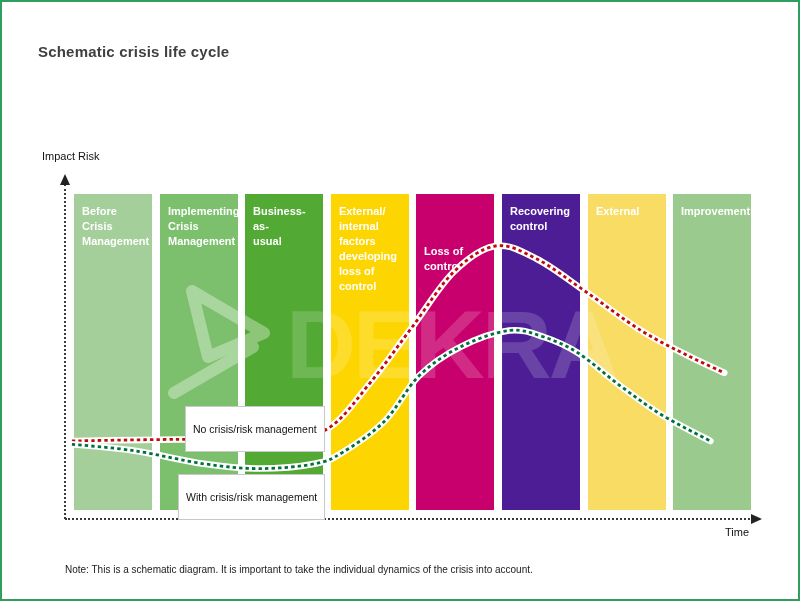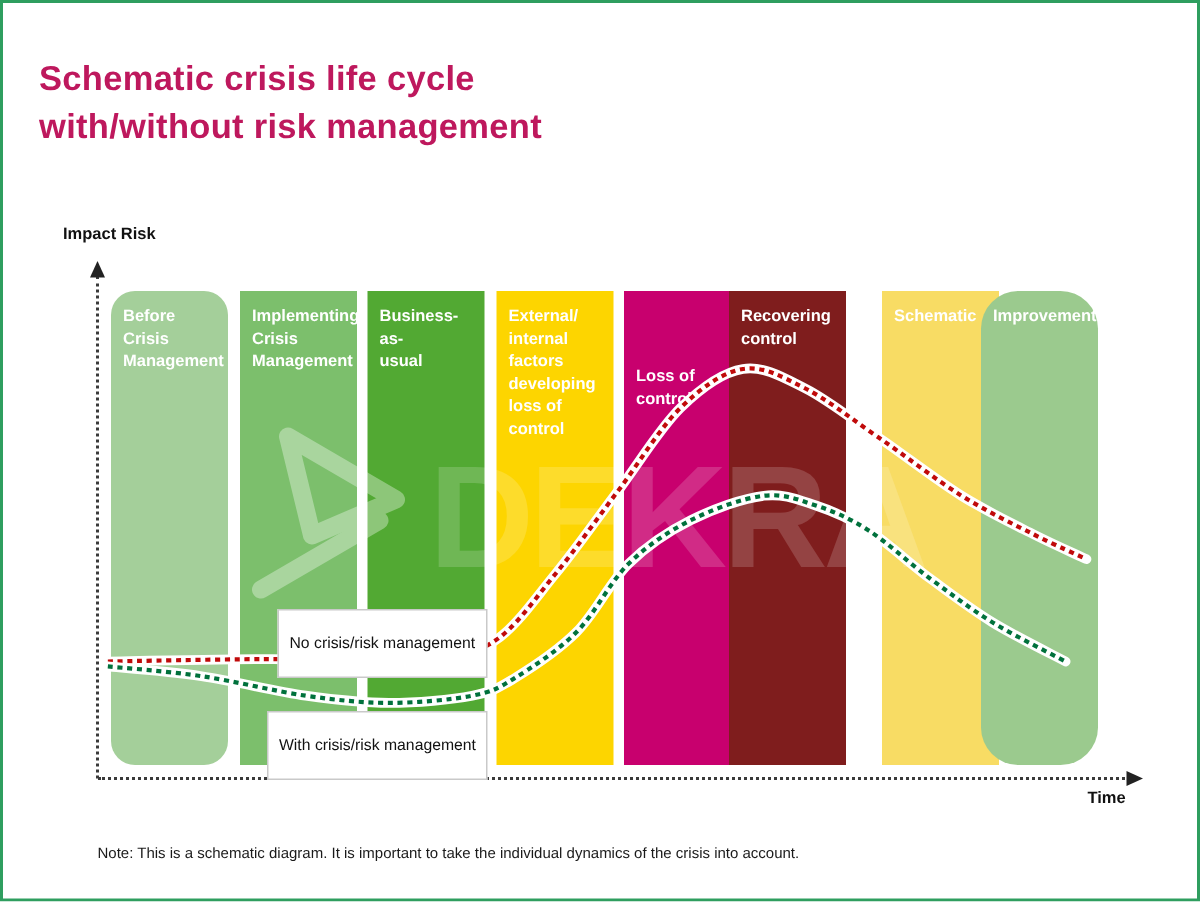--- a/index.html
+++ b/index.html
@@ -1,18 +1,18 @@
 <!DOCTYPE html>
 <html><head>
 <meta charset="utf-8">
 <style>
   html,body{margin:0;padding:0;background:#fff;font-family:"Liberation Sans",sans-serif;}
   #page{position:relative;width:800px;height:601px;background:#ffffff;border:2px solid #2f9e5f;box-sizing:border-box;overflow:hidden;}
-  .title{position:absolute;left:24px;top:34px;font-size:23px;font-weight:bold;line-height:32px;color:#be185d;letter-spacing:0.2px;}
-  .axis-label{position:absolute;font-size:11px;font-weight:bold;color:#111;}
+  .title{position:absolute;left:36px;top:34px;font-size:15px;font-weight:bold;line-height:32px;color:#404040;letter-spacing:0.2px;}
+  .axis-label{position:absolute;font-size:11px;font-weight:normal;color:#111;}
   #impact-label{left:40px;top:148px;}
   #time-label{left:723px;top:524px;}
   #y-axis{position:absolute;left:62px;top:182px;width:0;height:335px;border-left:2px dotted #3a3a3a;}
   #x-axis{position:absolute;left:63px;top:516px;width:688px;height:0;border-top:2px dotted #3a3a3a;}
   #y-arrow{position:absolute;left:58px;top:172px;width:0;height:0;border-left:5px solid transparent;border-right:5px solid transparent;border-bottom:11px solid #222;}
   #x-arrow{position:absolute;left:749px;top:512px;width:0;height:0;border-top:5px solid transparent;border-bottom:5px solid transparent;border-left:11px solid #222;}
   #bands{position:absolute;left:0;top:0;width:800px;height:601px;z-index:1;}
   .band{position:absolute;top:192px;width:78px;height:316px;}
   .band-label{padding:10px 8px 0 8px;font-size:11px;font-weight:bold;line-height:15px;color:#fff;white-space:pre-line;}
   #watermark-text{position:absolute;left:284px;top:294px;z-index:2;font-size:97px;font-weight:bold;letter-spacing:-3px;color:rgba(255,255,255,0.17);line-height:1;}
@@ -23,33 +23,32 @@
   #with-crisis-tag{left:176px;top:472px;}
   #note{position:absolute;left:63px;top:549px;font-size:10px;color:#1a1a1a;z-index:4;margin-top:13px;}
 </style>
 </head>
 <body>
 
 <div id="page">
 
   <div class="title">
     <div>Schematic crisis life cycle</div>
-    <div>with/without risk management</div>
   </div>
 
   <div class="axis-label" id="impact-label">Impact Risk</div>
   <div class="axis-label" id="time-label">Time</div>
 
   <div id="y-axis"></div>
   <div id="x-axis"></div>
   <div id="y-arrow"></div>
   <div id="x-arrow"></div>
 
   <div id="bands">
-      <div class="band" style="left: 72px; background: rgb(164, 207, 154); border-radius: 16px;">
+      <div class="band" style="left: 72px; background: rgb(164, 207, 154);">
       <div class="band-label" style="color: rgb(255, 255, 255);">Before Crisis
 Management</div>
     </div>
       <div class="band" style="left: 158px; background: rgb(124, 191, 108);">
       <div class="band-label" style="color: rgb(255, 255, 255);">Implementing
 Crisis
 Management</div>
     </div>
       <div class="band" style="left: 243px; background: rgb(82, 169, 51);">
       <div class="band-label" style="color: rgb(255, 255, 255);">Business-as-
@@ -59,28 +58,28 @@
       <div class="band-label" style="color: rgb(255, 255, 255);">External/
 internal
 factors
 developing
 loss of control</div>
     </div>
       <div class="band" style="left: 414px; background: rgb(200, 0, 110);">
       <div class="band-label" style="color: rgb(255, 255, 255); margin-top: 40px;">Loss of
 control</div>
     </div>
-      <div class="band" style="left: 484px; background: #7f1d1d;">
+      <div class="band" style="left: 500px; background: #4c1d95;">
       <div class="band-label" style="color: rgb(255, 255, 255);">Recovering
 control</div>
     </div>
       <div class="band" style="left: 586px; background: rgb(248, 220, 100);">
-      <div class="band-label" style="color: rgb(255, 255, 255);">Schematic</div>
+      <div class="band-label" style="color: rgb(255, 255, 255);">External</div>
     </div>
-      <div class="band" style="left: 652px; background: rgb(155, 202, 142); border-radius: 25px;">
+      <div class="band" style="left: 671px; background: rgb(155, 202, 142);">
       <div class="band-label" style="color: rgb(255, 255, 255);">Improvement</div>
     </div>
     </div>
 
   <div id="watermark-text">DEKRA</div>
 
   <svg id="logo" width="122" height="118" viewBox="0 0 122 118">
     <path d="M24,8 L96,50 L40,74 Z" fill="none" stroke="#ffffff" stroke-width="12" stroke-linejoin="round"></path>
     <path d="M85,64 L6,110" fill="none" stroke="#ffffff" stroke-width="12" stroke-linecap="round"></path>
   </svg>

